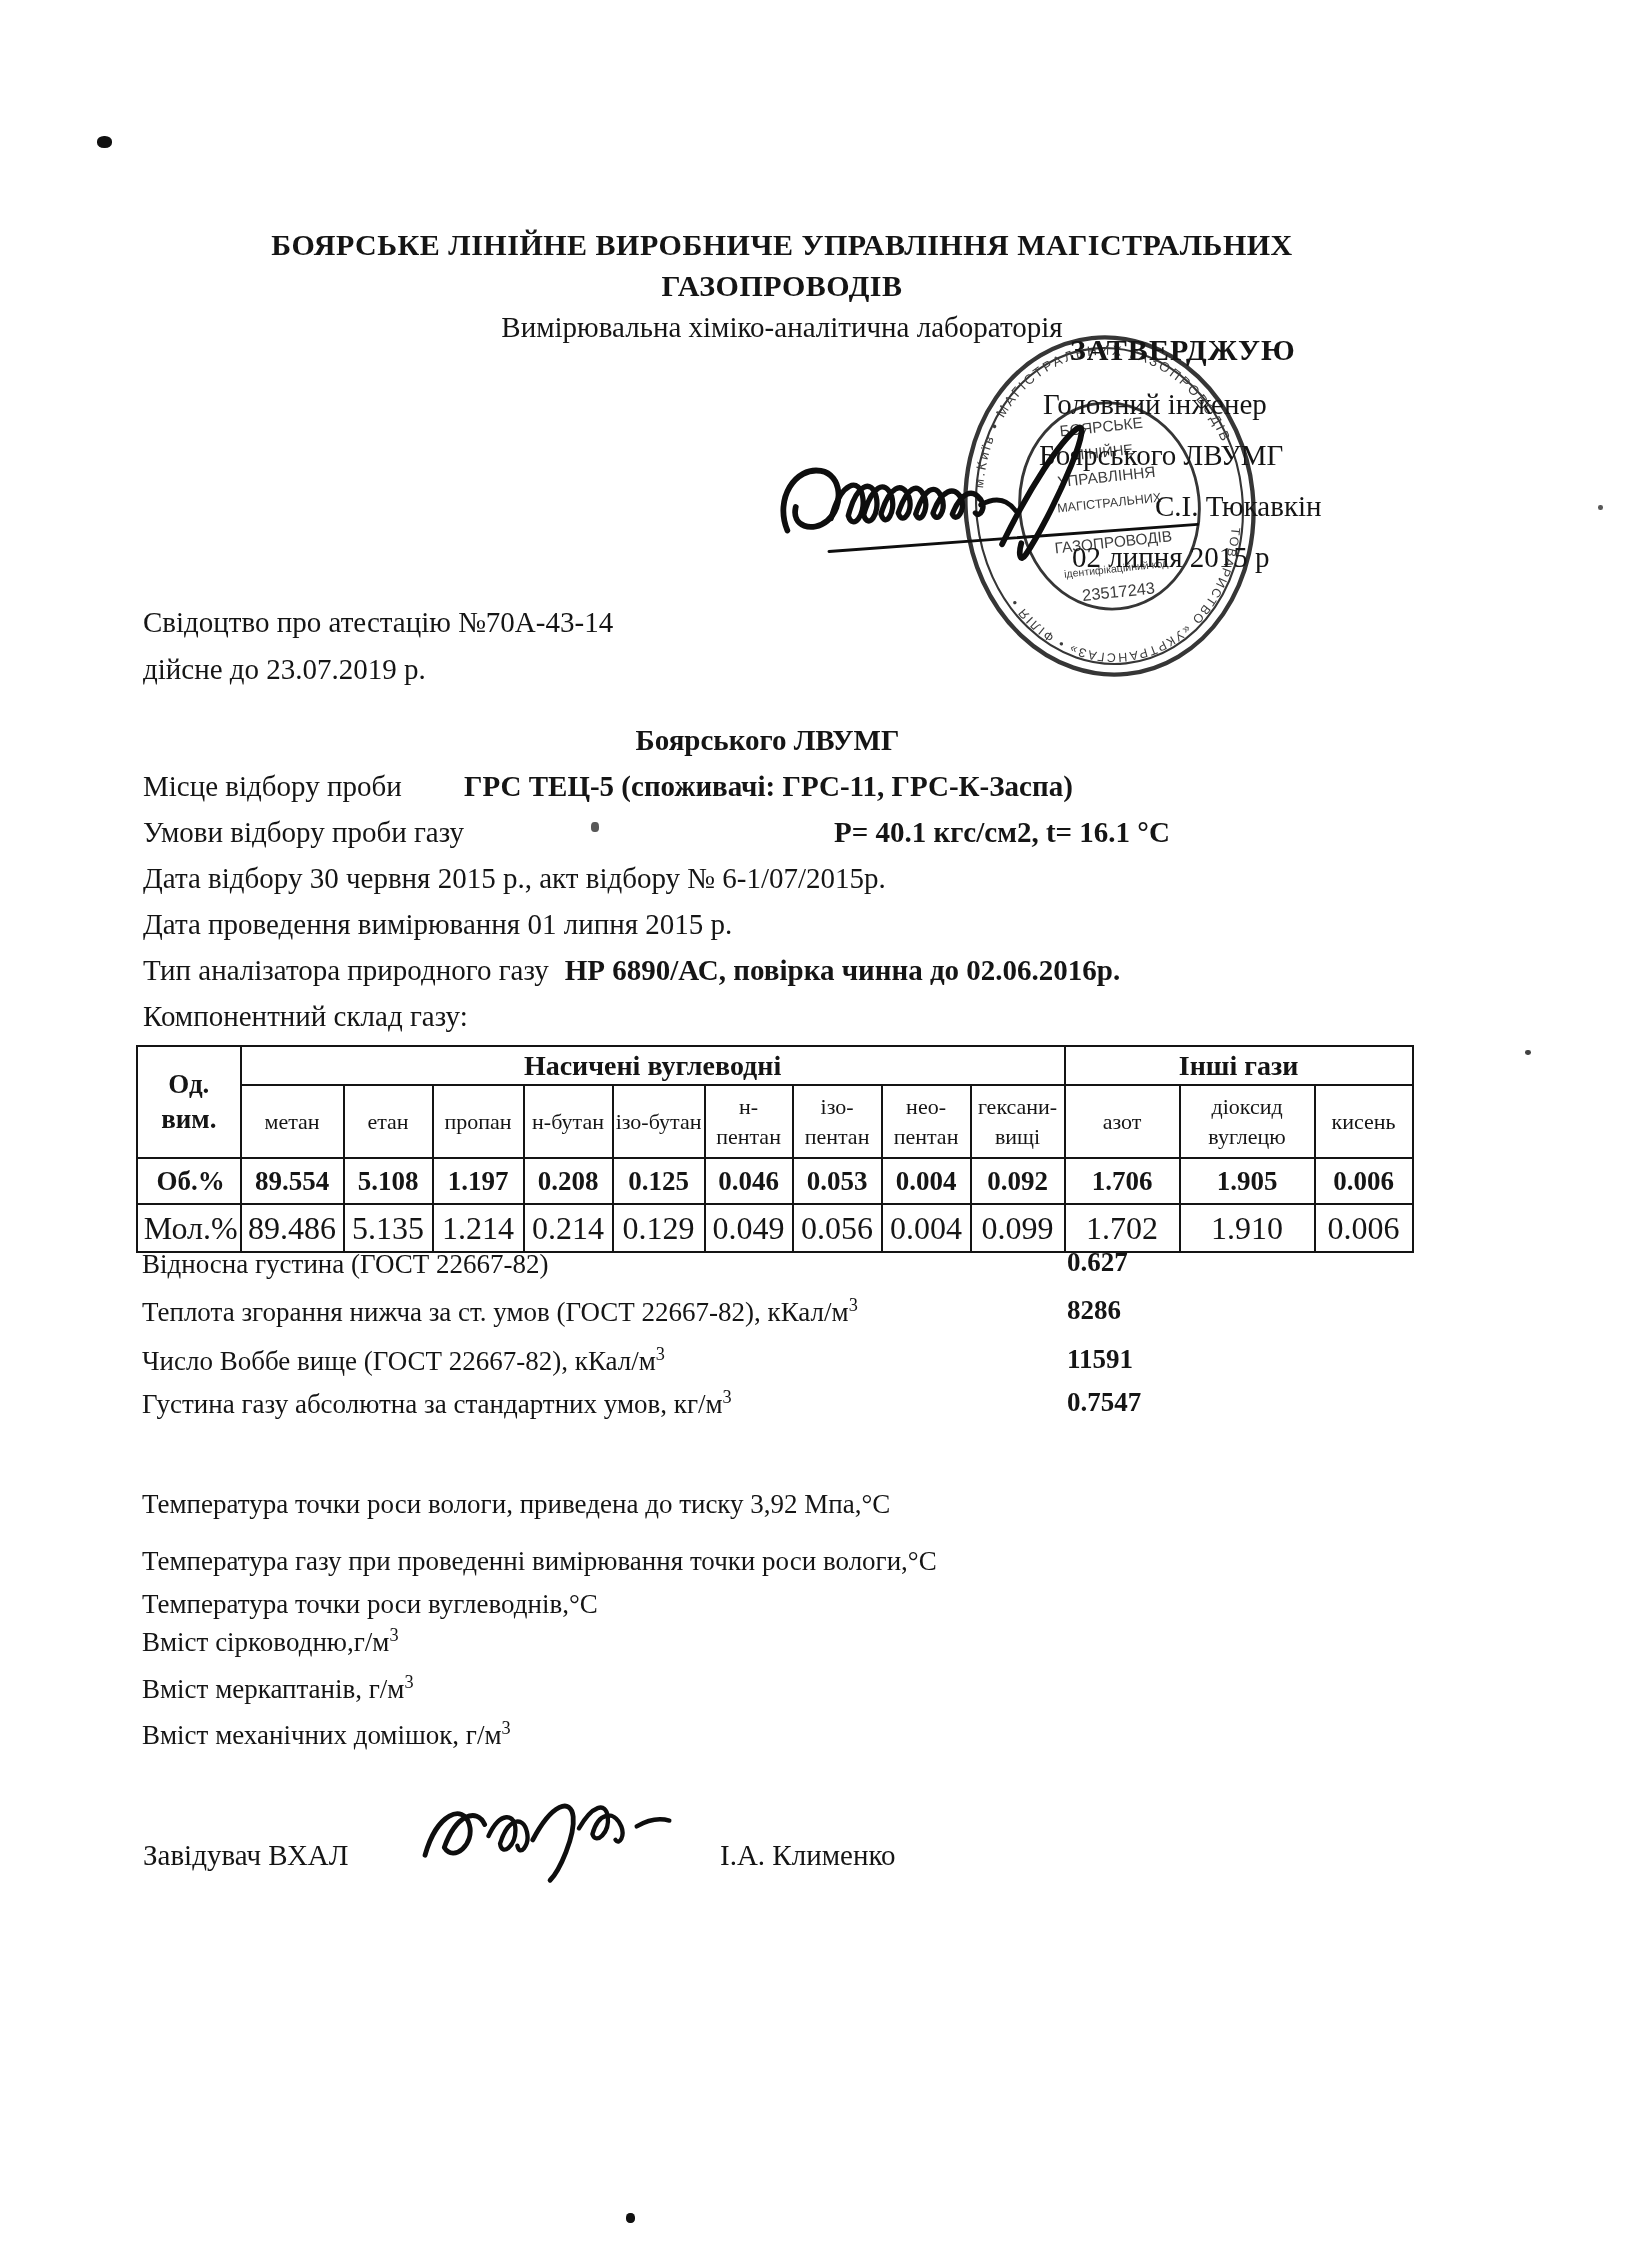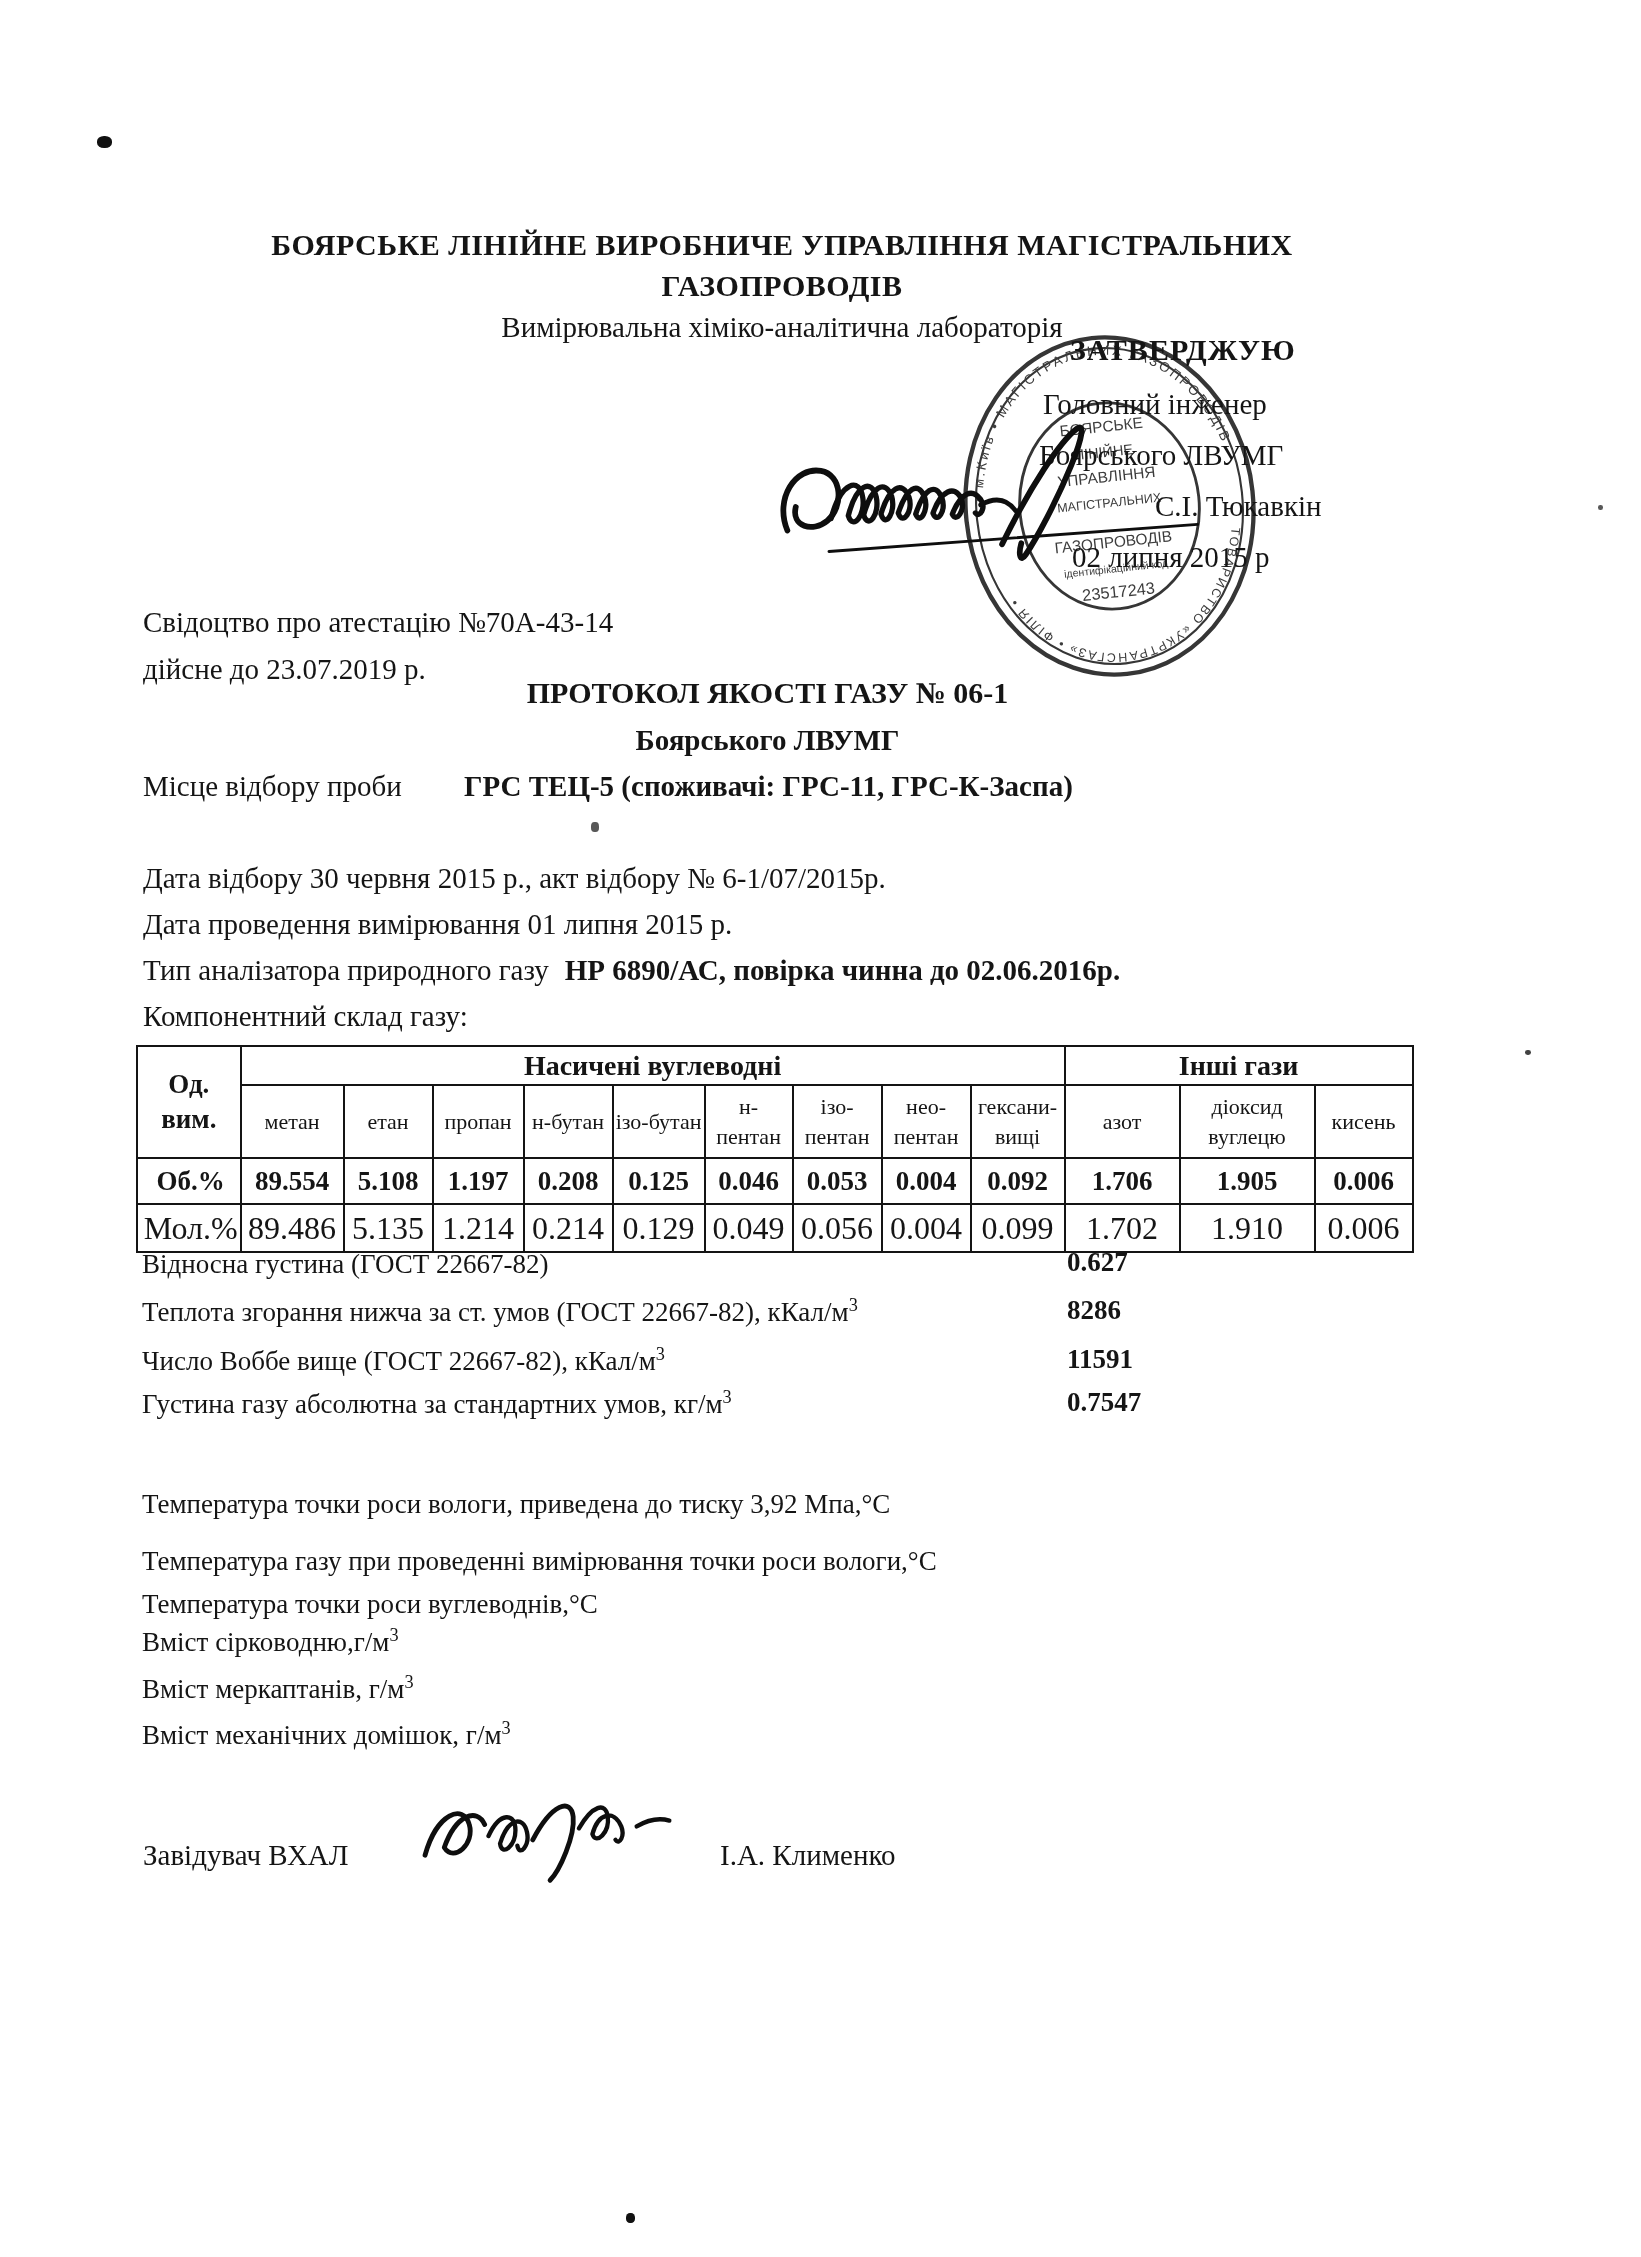--- a/index.html
+++ b/index.html
@@ -99,26 +99,29 @@
     <path d="M14,96 C2,62 26,30 52,36 C74,41 74,74 56,88 C40,100 18,92 24,72" stroke-width="6"></path>
     <path d="M60,86 C72,48 92,44 94,66 C96,84 82,100 78,84 C88,52 104,46 108,66 C111,84 98,100 94,84 C104,54 118,48 124,66 C128,82 116,100 112,84 C122,56 136,50 142,68 C146,82 134,98 130,84 C140,58 152,52 158,68 C162,82 152,98 148,86 C158,60 170,54 176,70 C180,84 170,98 166,86 C176,62 190,58 196,72 C200,84 190,98 186,88 C196,66 208,62 216,74 C222,83 214,94 210,88" stroke-width="5.5"></path>
     <path d="M216,80 C232,72 244,76 252,88" stroke-width="5"></path>
     <path d="M236,122 C268,64 302,18 320,6 C328,1 326,14 312,44 C294,82 272,118 260,134 C254,142 252,134 256,122" stroke-width="6"></path>
     <path d="M56,120 L440,112" stroke-width="3"></path>
   </svg>
 
   <div class="line" style="left:143px;top:606px;">Свідоцтво про атестацію №70А-43-14</div>
   <div class="line" style="left:143px;top:653px;">дійсне до 23.07.2019 р.</div>
 
-  <div class="abs center" style="left:0;top:676px;width:1535px;font-size:30px;font-weight:bold;">ПРОТОКОЛ ЯКОСТІ ГАЗУ  № 06-1</div>
   <div class="abs center" style="left:0;top:724px;width:1535px;font-size:29px;font-weight:bold;">Боярського ЛВУМГ</div>
 
   <div class="line" style="left:143px;top:770px;width:1352px;">
     <span>Місце відбору проби</span>
     <span class="b abs" style="left:321px;top:0;">ГРС  ТЕЦ-5 (споживачі: ГРС-11, ГРС-К-Заспа)</span>
+  </div>
+  <div class="line" style="left:143px;top:816px;width:1352px;">
+    <span>Умови відбору проби газу</span>
+    <span class="b abs" style="left:691px;top:0;">Р= 40.1 кгс/см2,   t= 16.1 °С</span>
   </div>
   <div class="line" style="left:143px;top:862px;">Дата відбору 30 червня 2015 р., акт відбору № 6-1/07/2015р.</div>
   <div class="line" style="left:143px;top:908px;">Дата проведення вимірювання 01 липня 2015 р.</div>
   <div class="line" style="left:143px;top:954px;">
     <span>Тип аналізатора природного газу</span>
     <span class="b" style="margin-left:8.7px;margin-top:24px;">НР 6890/АС, повірка чинна до 02.06.2016р.</span>
   </div>
   <div class="line" style="left:143px;top:1000px;">Компонентний склад газу:</div>
 
   <table class="comp">

